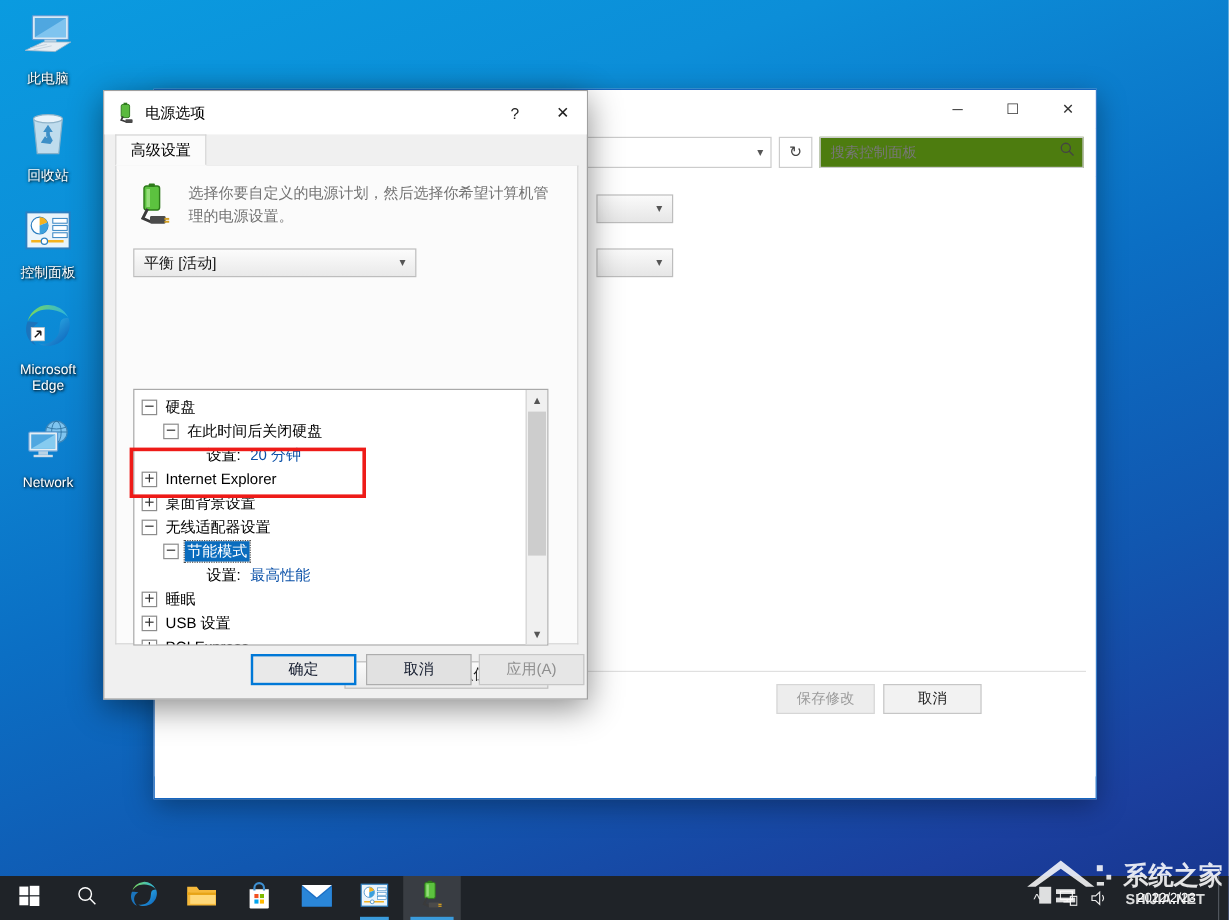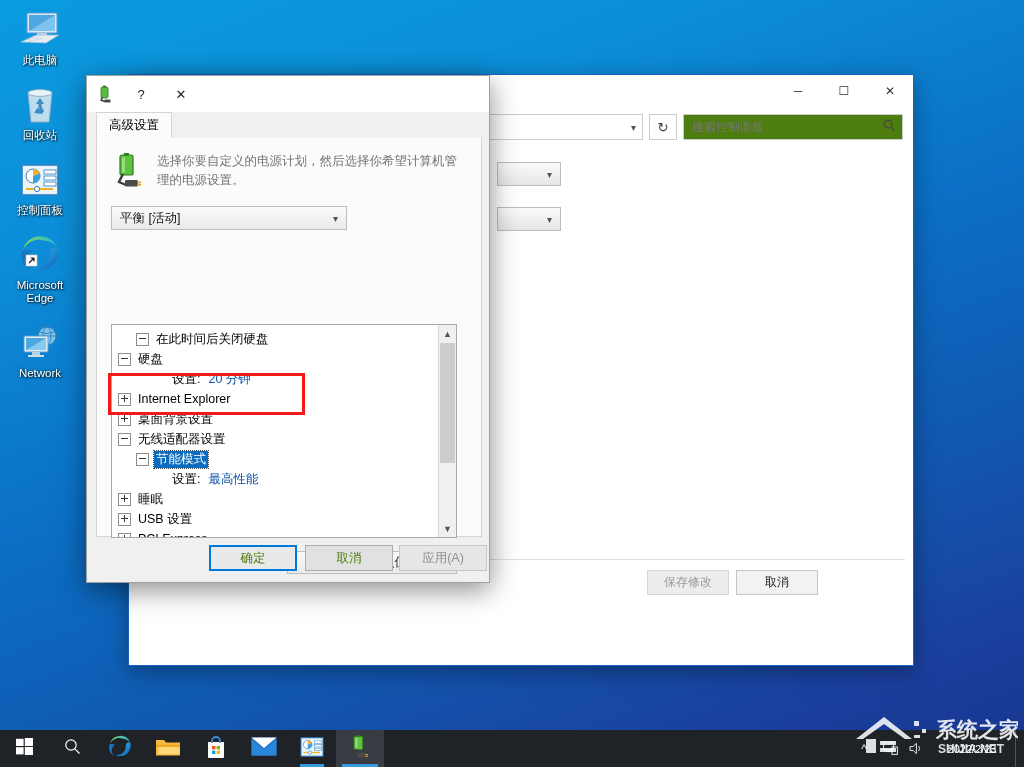--- a/index.html
+++ b/index.html
@@ -36,21 +36,21 @@
     height: 48px;
     display: flex;
     align-items: center;
     justify-content: center;
   }
   .desk-icon .lbl {
     color: #ffffff;
     font-size: 11.5px;
     line-height: 13px;
     text-shadow: 1px 1px 2px rgba(0,0,0,.85), 0 0 3px rgba(0,0,0,.6);
-    margin-top: 0;
+    margin-top: 6px;
     padding: 0 2px;
     word-wrap: break-word;
   }
 
   
   #cp-window {
     position: absolute;
     left: 128px;
     top: 74px;
     width: 786px;
@@ -326,21 +326,21 @@
 
   .dlg-btn {
     position: absolute;
     height: 26px;
     width: 88px;
     border: 1px solid #adadad;
     background: #e1e1e1;
     font-size: 12.5px;
     display: flex; align-items: center; justify-content: center;
     box-sizing: border-box;
-    color: #4d7c0f;
+    color: #0f172a;
   }
   .dlg-btn.default { border: 2px solid #0078d7; background: #e9e9e9; }
   .dlg-btn.disabled { color: #8f8f8f; background: #e6e6e6; border-color: #c6c6c6; }
 
   
   #annot {
     position: absolute;
     left: 108px; top: 373px;
     width: 197px; height: 42px;
     border: 3px solid #ee1b18;
@@ -562,20 +562,21 @@
 
     <div id="dlg-title">
       <span class="t-ico">
         <svg width="18" height="18" viewBox="0 0 18 18">
           <rect x="5" y="2" width="7" height="11" rx="1.4" fill="#5bba3f" stroke="#2f7a1e" stroke-width="0.8"></rect>
           <rect x="7" y="0.6" width="3" height="1.8" fill="#2f7a1e"></rect>
           <path d="M6.5 12 L5 15 L9 16.5" stroke="#3a3a3a" stroke-width="1.4" fill="none"></path>
           <rect x="8.5" y="14.4" width="6" height="3" rx="0.7" fill="#4a4a4a"></rect>
         </svg>
       </span>
+      <span class="t-txt">电源选项</span>
       <div class="dlg-tbtn">?</div>
       <div class="dlg-tbtn">✕</div>
     </div>
 
     <div id="dlg-inner">
       <div id="tabstrip">
         <div id="tab-adv">高级设置</div>
       </div>
 
       <div id="tabpage">
@@ -595,28 +596,28 @@
         </div>
 
         <div id="plan-combo">
           <span class="v">平衡 [活动]</span>
           <span class="c">▾</span>
         </div>
 
         <div id="tree-wrap">
           <div id="tree">
 
+            <div class="trow" style="padding-left:6px;">
+              <span class="exp"></span>
+              <span class="tlabel">硬盘</span>
+            </div>
+
             <div class="trow" style="padding-left:24px;">
               <span class="exp"></span>
               <span class="tlabel">在此时间后关闭硬盘</span>
-            </div>
-
-            <div class="trow" style="padding-left:6px;">
-              <span class="exp"></span>
-              <span class="tlabel">硬盘</span>
             </div>
 
             <div class="trow" style="padding-left:58px;">
               <span class="tlabel">设置:</span>
               <span class="tlabel tlink" style="margin-left:4px;">20 分钟</span>
             </div>
 
             <div class="trow" style="padding-left:6px;">
               <span class="exp plus"></span>
               <span class="tlabel">Internet Explorer</span>

